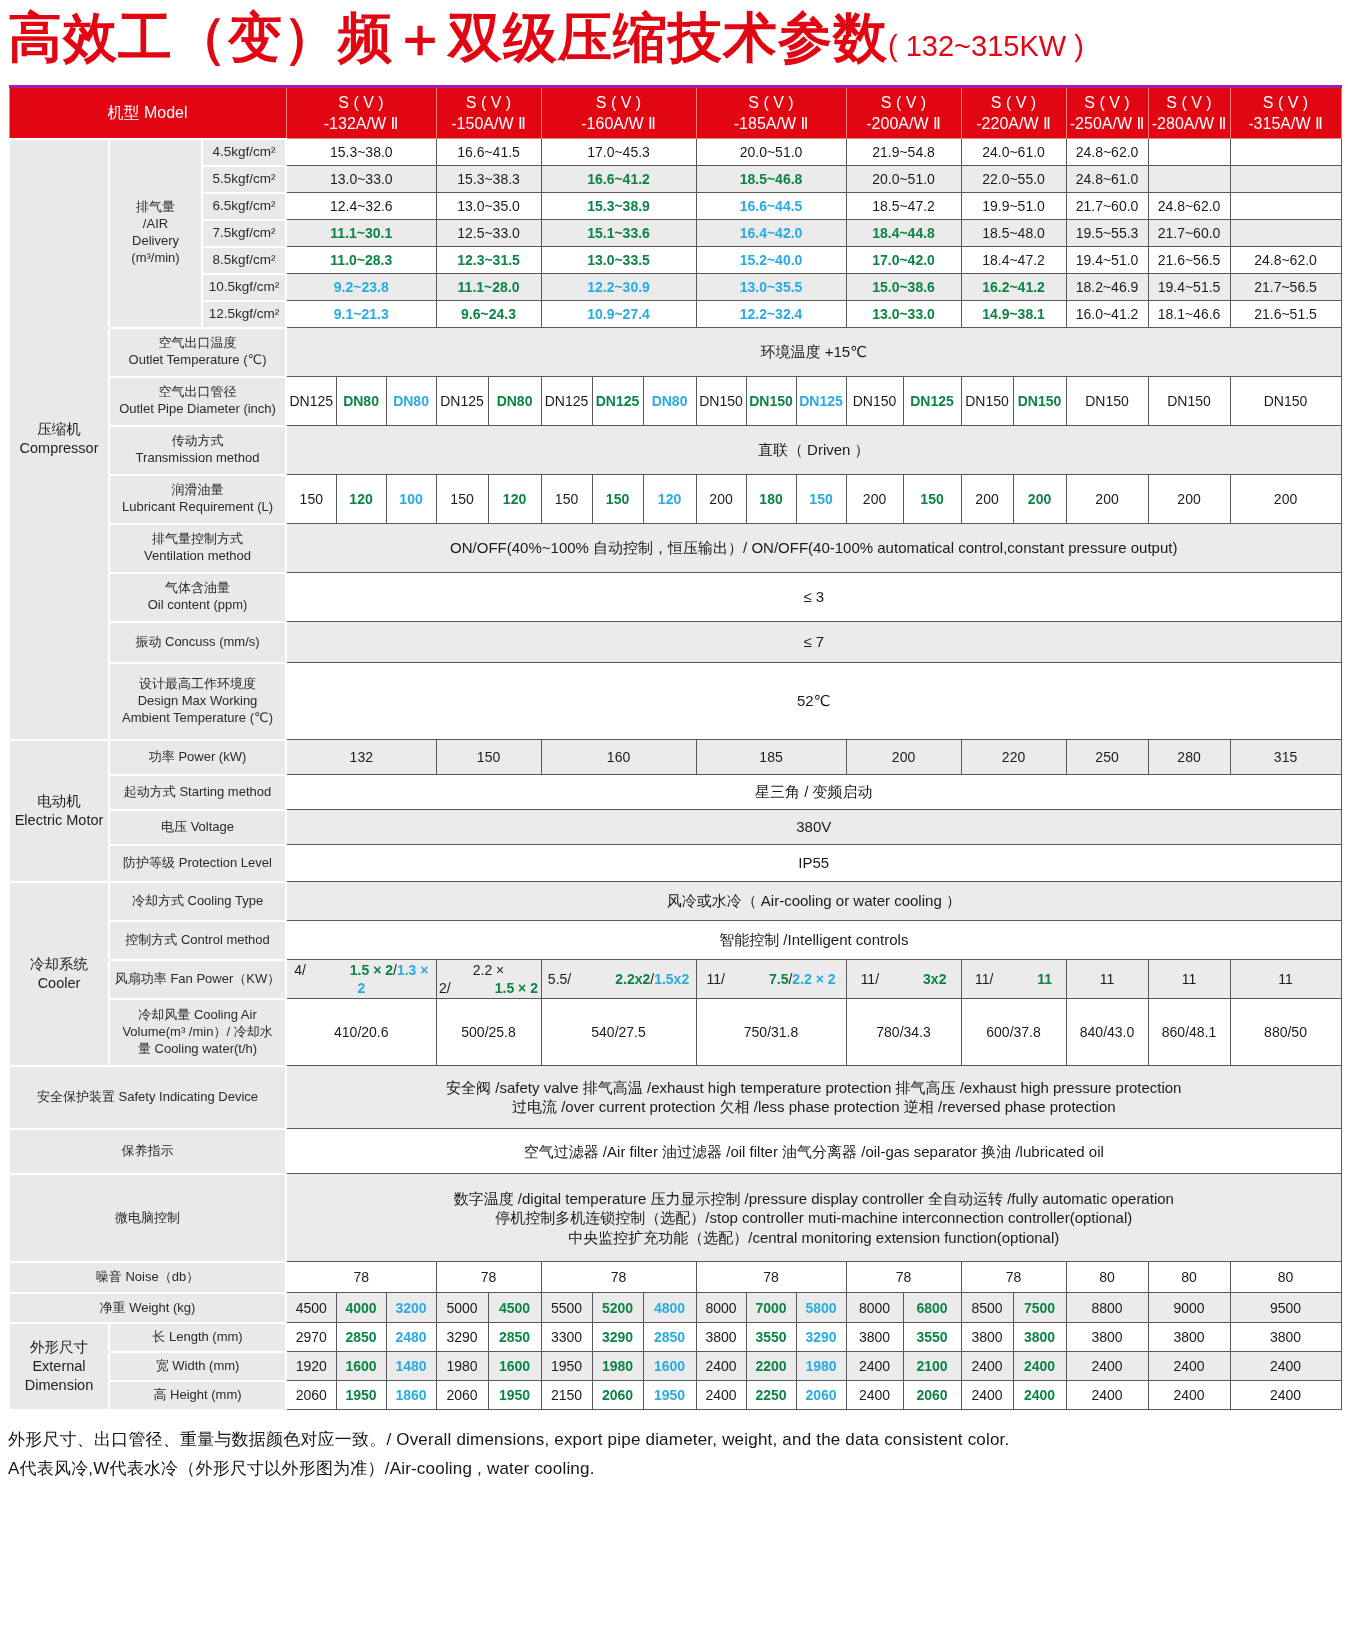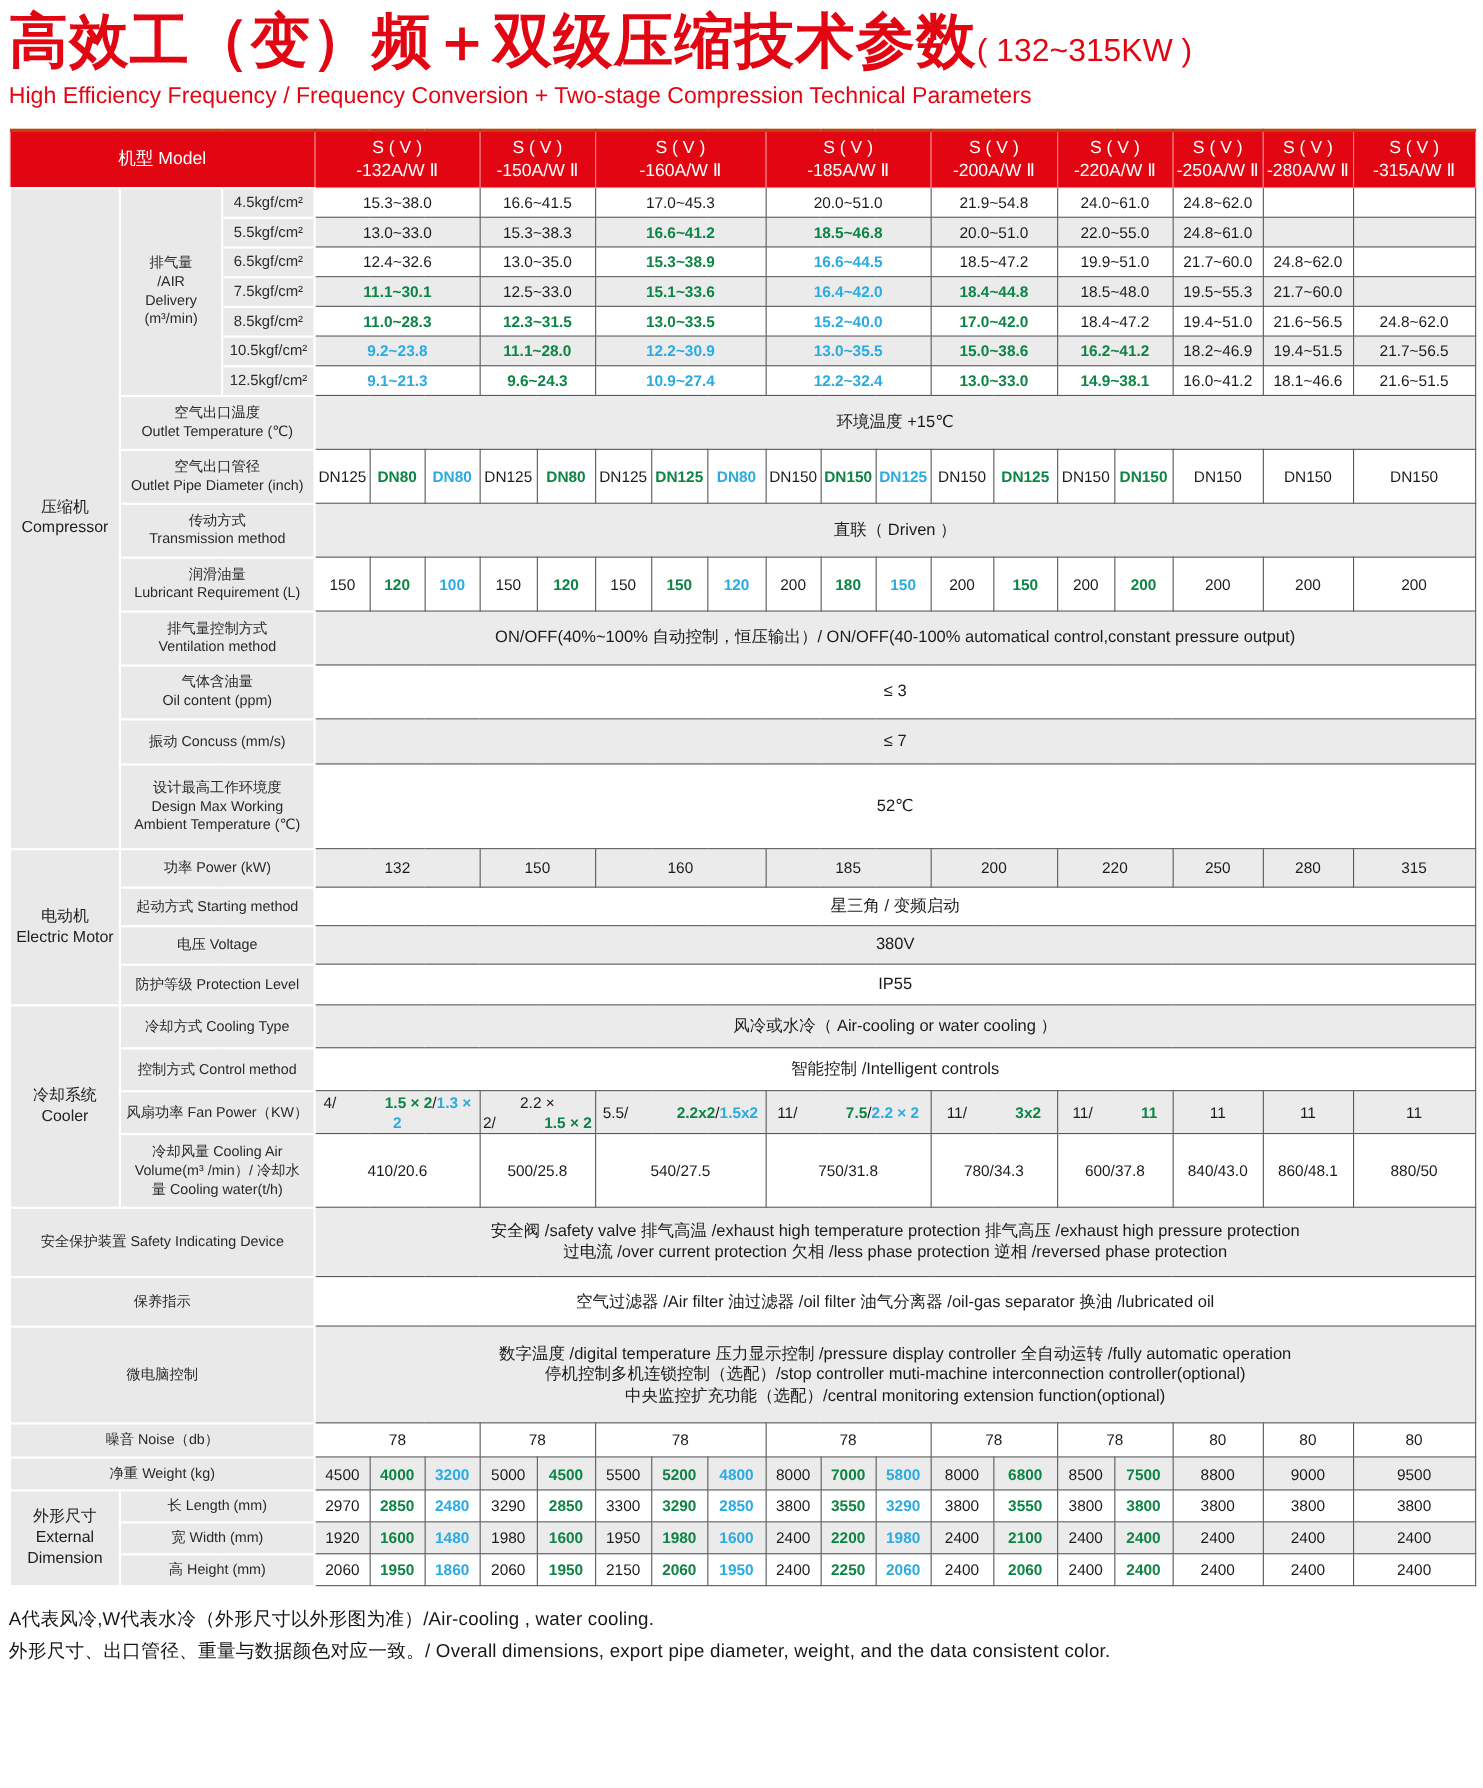--- a/index.html
+++ b/index.html
@@ -12,21 +12,21 @@
     width:1348px; height:1625px; position:relative; overflow:hidden;
     font-family:"Liberation Sans","DejaVu Sans",sans-serif; color:var(--ink);
   }
   .titlebar{padding:6px 10px 0 8px;}
   .title-zh{color:var(--red); font-size:54px; font-weight:600; letter-spacing:1px; line-height:1.15; display:inline;}
   .title-range{color:var(--red); font-size:29px; font-weight:500;}
   .title-en{color:var(--red); font-size:21px; font-weight:500; margin-top:8px;}
   .spec-table{
     margin:17px 8px 0 8px; width:1332px;
     border-collapse:collapse; table-layout:fixed;
-    border-top:3px solid #c2410c;
+    border-top:3px solid #a21caf;
   }
   .spec-table thead th{
     background:var(--red); color:#fff; font-weight:normal; font-size:16px;
     border:1px solid #f08080; height:52px; vertical-align:middle; text-align:center; line-height:1.35;
   }
   .spec-table td{
     border:1px solid var(--line); text-align:center; vertical-align:middle;
     font-size:14px; background:#fff; padding:1px 2px; line-height:1.3; word-break:break-word;
   }
   tr.rs td{background:var(--gray-bg);}
@@ -44,21 +44,20 @@
   td.v.g{color:var(--green); font-weight:700;}
   td.v.b{color:var(--blue); font-weight:700;}
   .footnotes{margin:14px 8px 0 8px;}
   .footnote{font-size:17px; color:#161616; line-height:29px; letter-spacing:.2px;}
 </style>
 </head>
 <body>
 
 <div class="titlebar">
   <h1><span class="title-zh">高效工（变）频＋双级压缩技术参数</span><span class="title-range">( 132~315KW )</span></h1>
-  <div class="title-en">High Efficiency Frequency / Frequency Conversion + Two-stage Compression Technical Parameters</div>
 </div>
 
 <table class="spec-table">
   <colgroup>
       <col style="width: 100px;">
       <col style="width: 93px;">
       <col style="width: 84px;">
       <col style="width: 50px;">
       <col style="width: 50px;">
       <col style="width: 50px;">
@@ -543,15 +542,15 @@
         <td class="v k big" colspan="1">2400</td>
         <td class="v g big" colspan="1">2400</td>
         <td class="v k big" colspan="1">2400</td>
         <td class="v k big" colspan="1">2400</td>
         <td class="v k big" colspan="1">2400</td>
       </tr>
     </tbody>
 </table>
 
 <div class="footnotes">
+  <div class="footnote">外形尺寸、出口管径、重量与数据颜色对应一致。/ Overall dimensions, export pipe diameter, weight, and the data consistent color.</div>
   <div class="footnote">A代表风冷,W代表水冷（外形尺寸以外形图为准）/Air-cooling , water cooling.</div>
-  <div class="footnote">外形尺寸、出口管径、重量与数据颜色对应一致。/ Overall dimensions, export pipe diameter, weight, and the data consistent color.</div>
 </div>
 
 </body></html>

